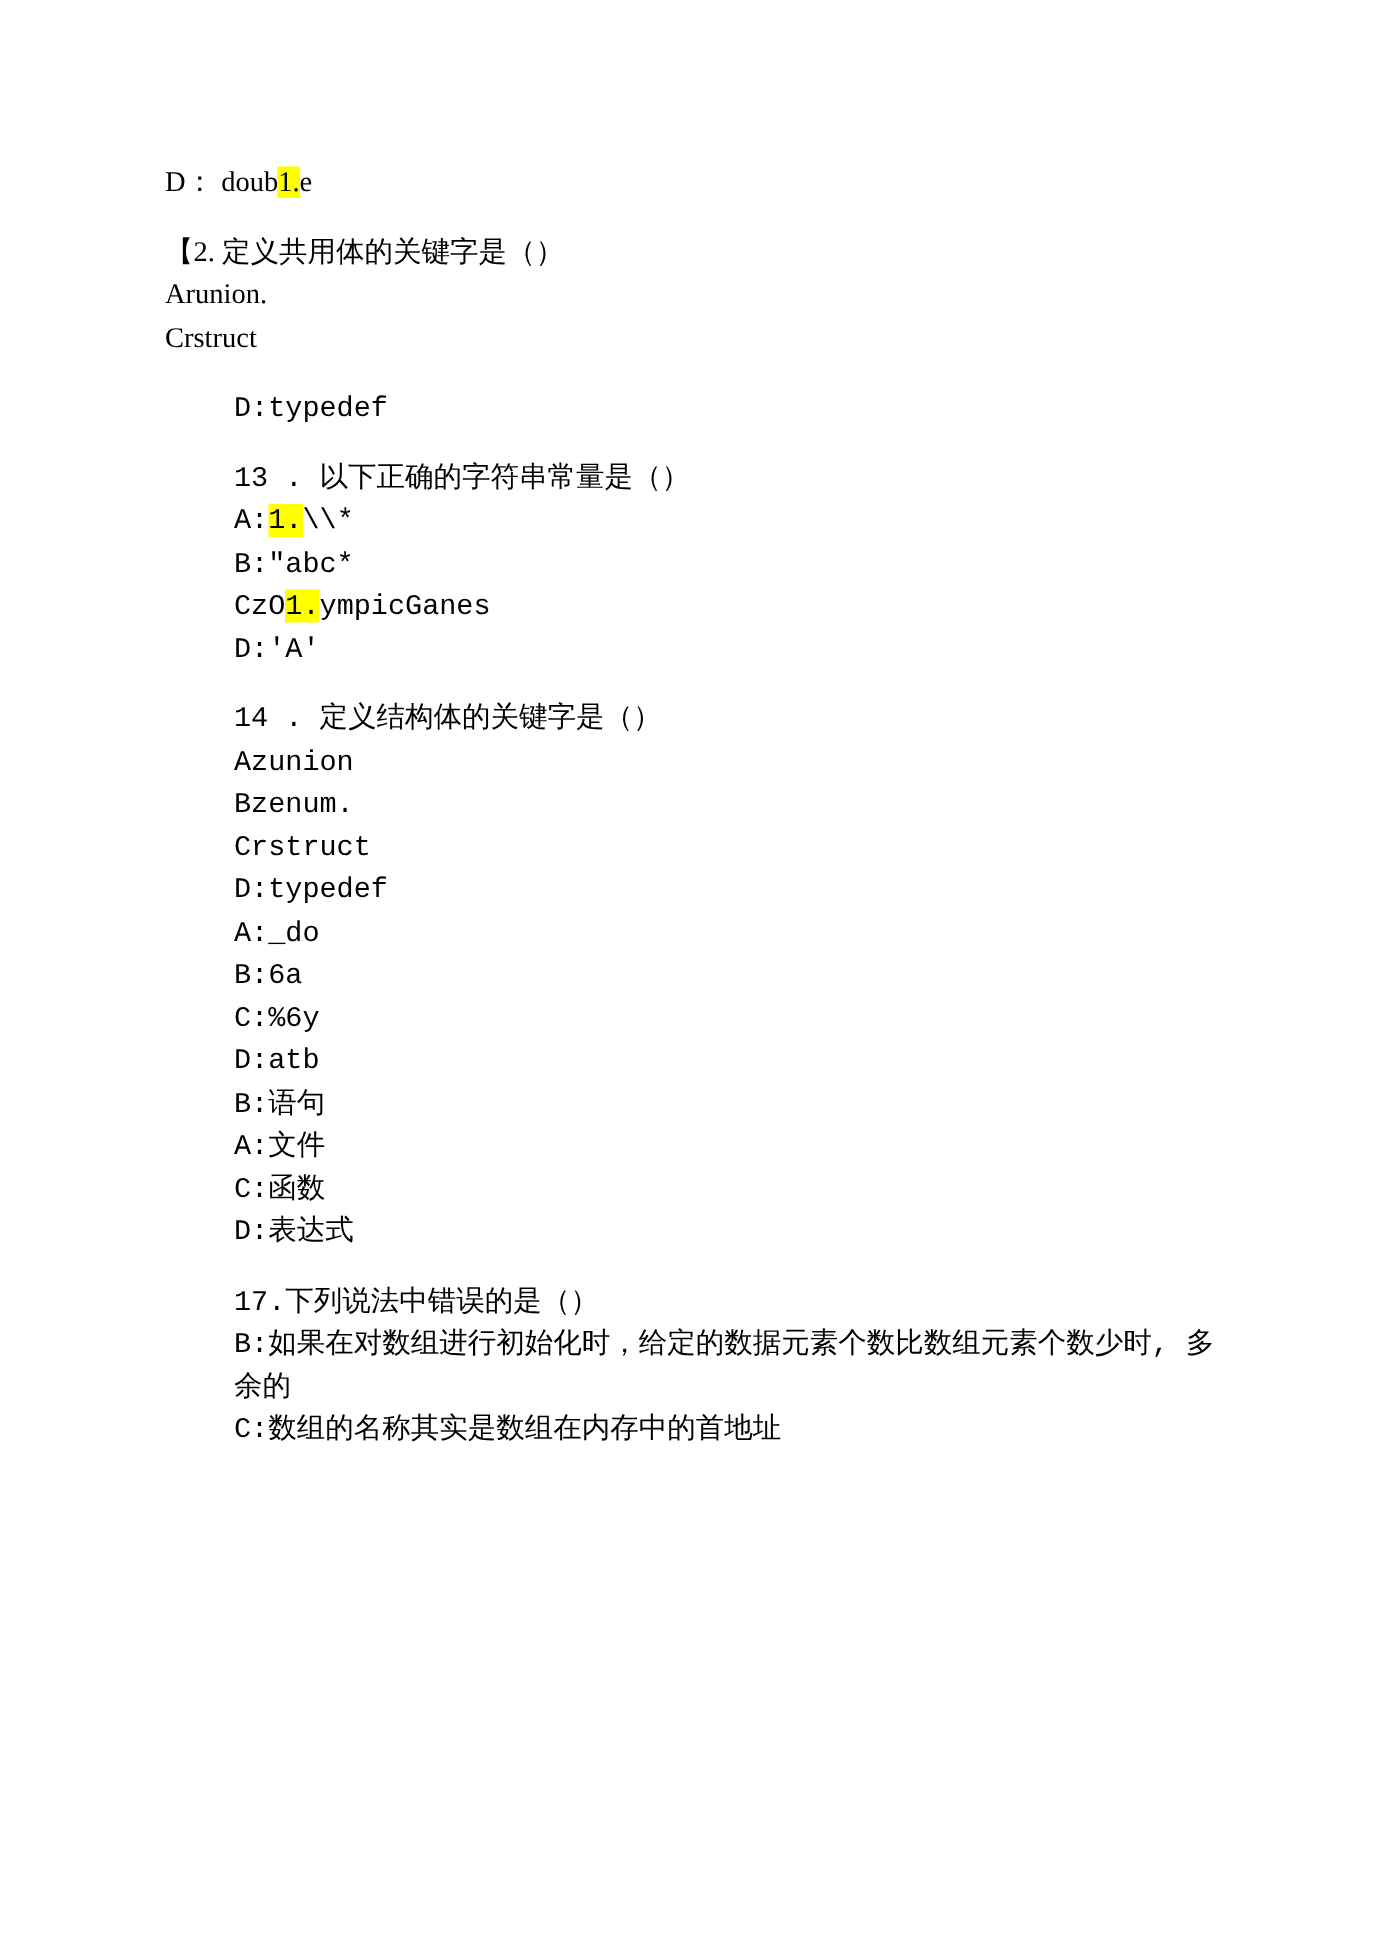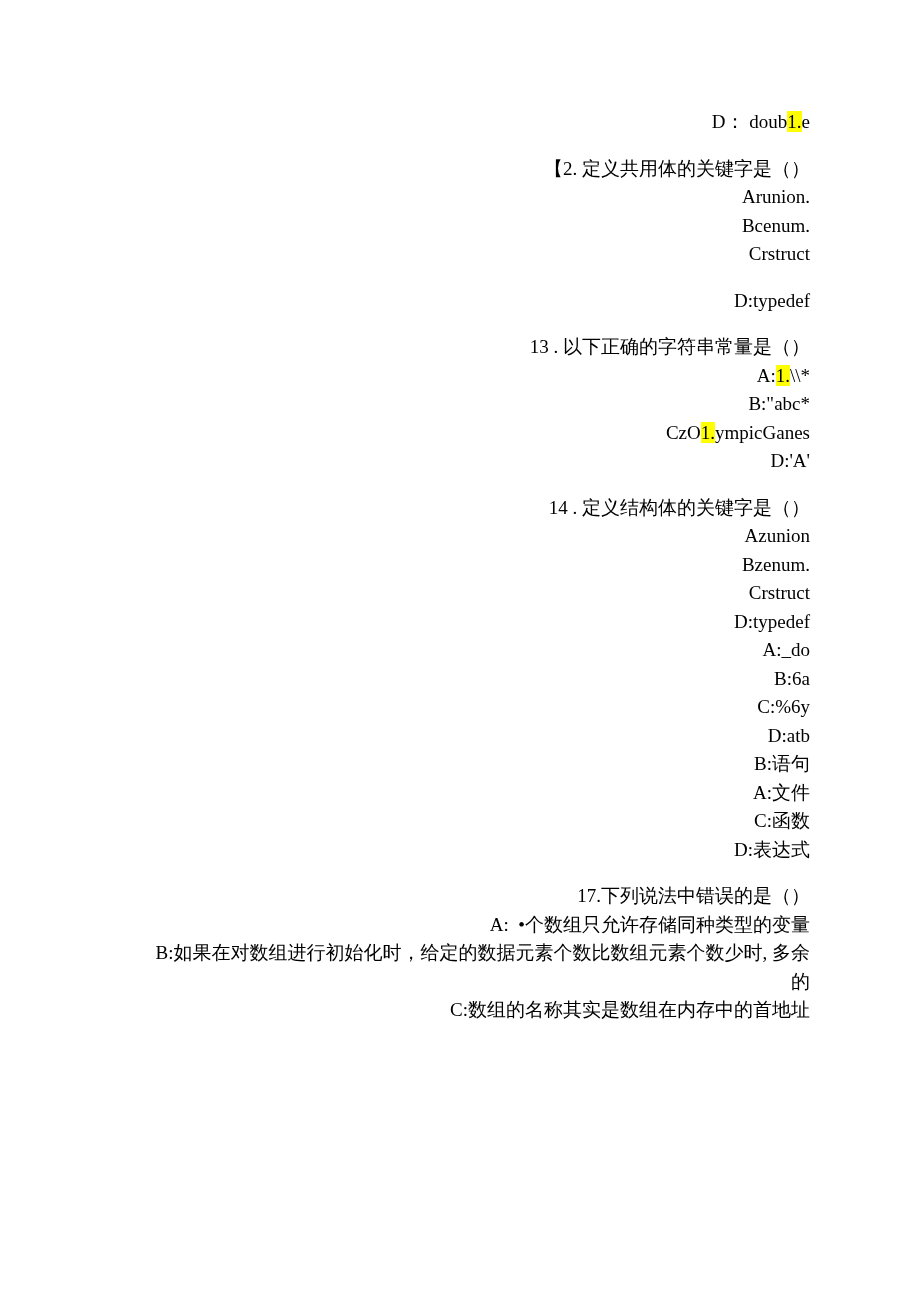--- a/index.html
+++ b/index.html
@@ -8,42 +8,40 @@
     font-family: "SimSun", "Times New Roman", serif;
     font-size: 19px;
     color: #000000;
     line-height: 1.5;
   }
   .page {
     width: 920px;
     min-height: 1301px;
     box-sizing: border-box;
     padding: 108px 110px 80px 110px;
-    text-align: right;
   }
   .line {
     margin: 0;
     padding: 0;
     white-space: pre-wrap;
   }
   .left-0 { margin-left: 0; }
-  .left-1 { margin-left: 30px; }
+  .left-1 { margin-left: 46px; font-family: Liberation Mono, monospace; }
   .sp-before { margin-top: 18px; }
   .hl {
     background-color: #ffff00;
   }
 </style>
 </head>
 <body>
 
 <div class="page" id="page-root">
     <p class="line left-0"><span>D： doub</span><span class="hl">1.</span><span>e</span></p>
     <p class="line left-0 sp-before"><span>【2. 定义共用体的关键字是（）</span></p>
     <p class="line left-0"><span>Arunion.</span></p>
-    <p class="line left-0"><span>Bcenum.</span></p>
     <p class="line left-0"><span>Crstruct</span></p>
     <p class="line left-1 sp-before"><span>D:typedef</span></p>
     <p class="line left-1 sp-before"><span>13 . 以下正确的字符串常量是（）</span></p>
     <p class="line left-1"><span>A:</span><span class="hl">1.</span><span>\\*</span></p>
     <p class="line left-1"><span>B:"abc*</span></p>
     <p class="line left-1"><span>CzO</span><span class="hl">1.</span><span>ympicGanes</span></p>
     <p class="line left-1"><span>D:'A'</span></p>
     <p class="line left-1 sp-before"><span>14 . 定义结构体的关键字是（）</span></p>
     <p class="line left-1"><span>Azunion</span></p>
     <p class="line left-1"><span>Bzenum.</span></p>
@@ -51,16 +49,15 @@
     <p class="line left-1"><span>D:typedef</span></p>
     <p class="line left-1"><span>A:_do</span></p>
     <p class="line left-1"><span>B:6a</span></p>
     <p class="line left-1"><span>C:%6y</span></p>
     <p class="line left-1"><span>D:atb</span></p>
     <p class="line left-1"><span>B:语句</span></p>
     <p class="line left-1"><span>A:文件</span></p>
     <p class="line left-1"><span>C:函数</span></p>
     <p class="line left-1"><span>D:表达式</span></p>
     <p class="line left-1 sp-before"><span>17.下列说法中错误的是（）</span></p>
-    <p class="line left-1"><span>A:  •个数组只允许存储同种类型的变量</span></p>
     <p class="line left-1"><span>B:如果在对数组进行初始化时，给定的数据元素个数比数组元素个数少时, 多余的</span></p>
     <p class="line left-1"><span>C:数组的名称其实是数组在内存中的首地址</span></p>
   </div>
 
 </body></html>

